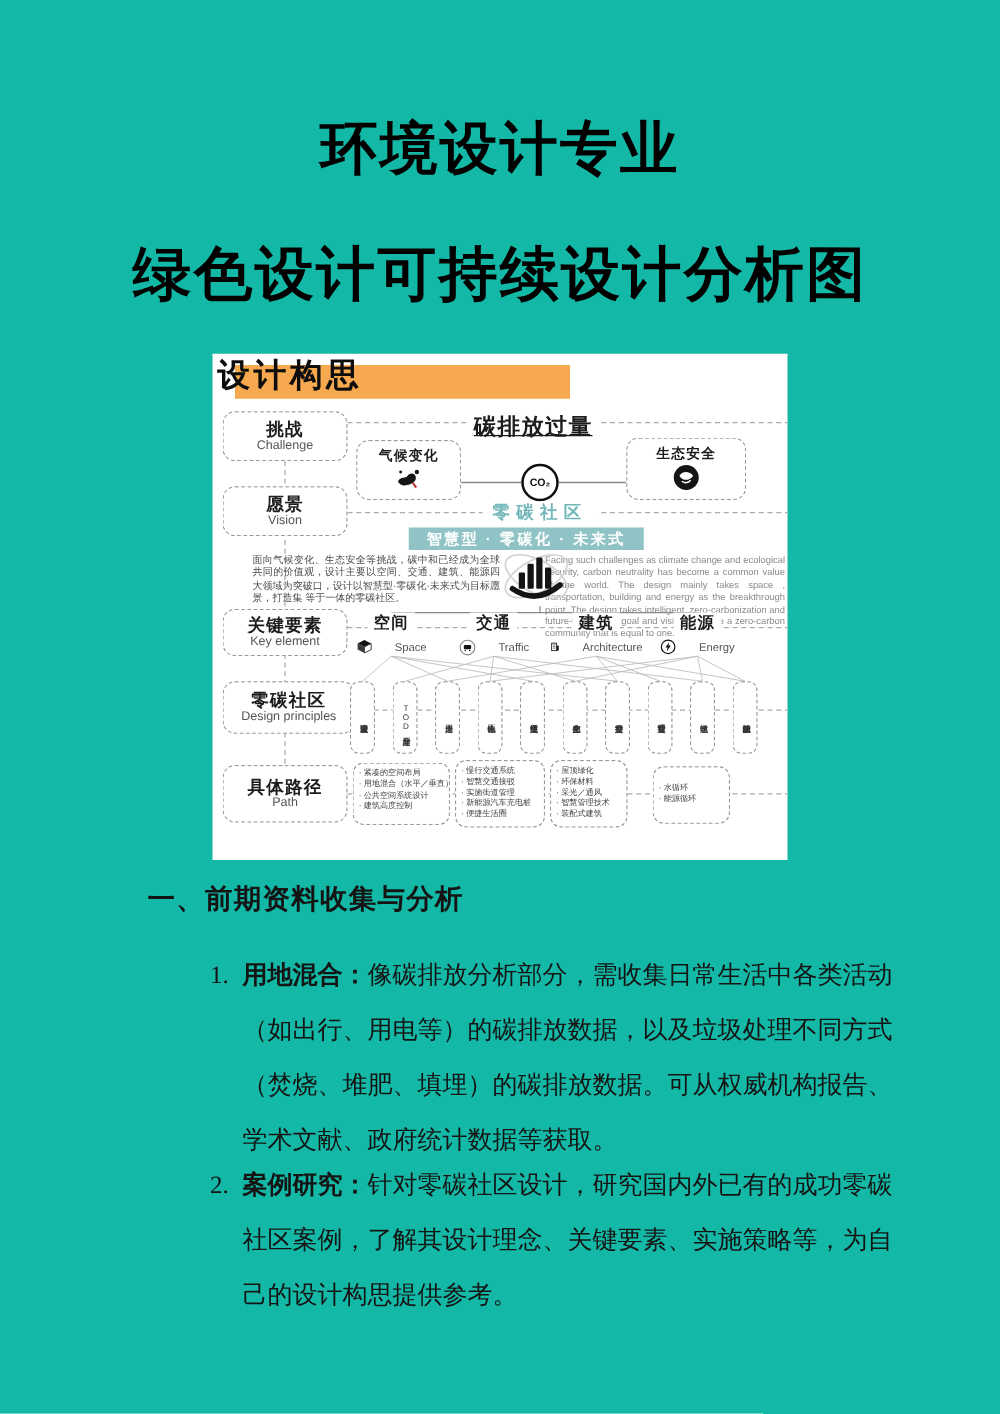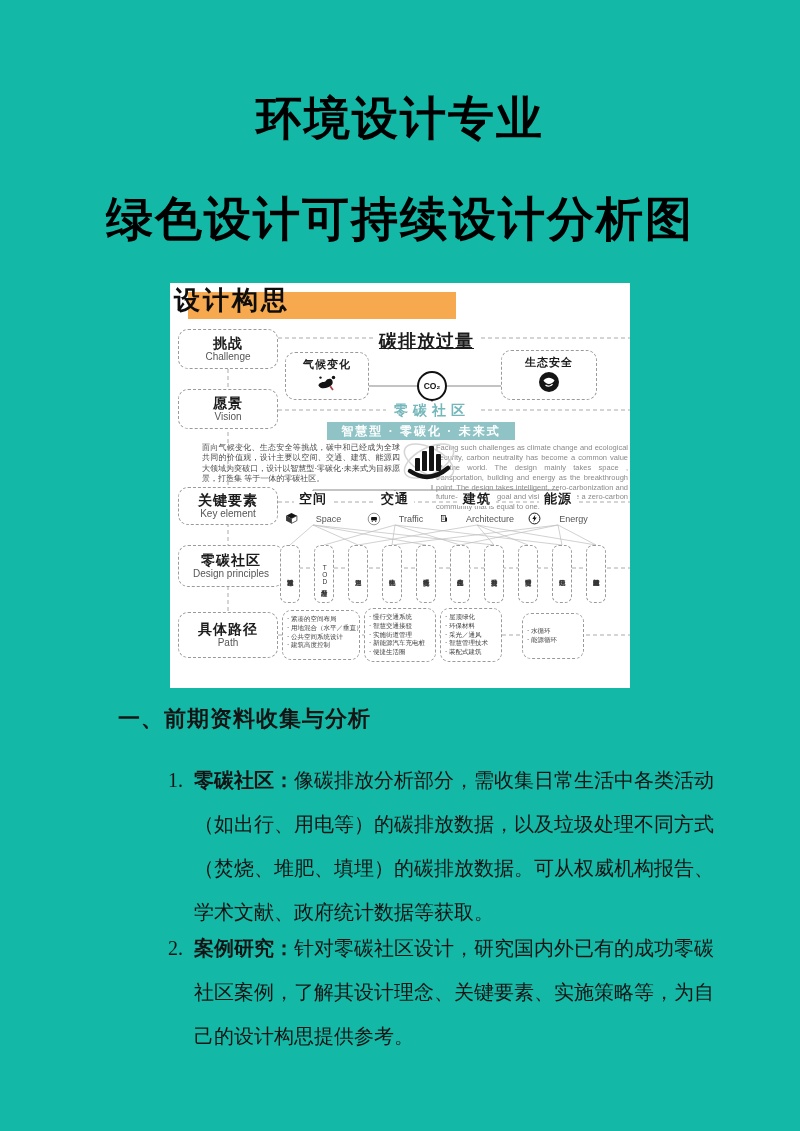--- a/index.html
+++ b/index.html
@@ -259,21 +259,21 @@
       <div class="pi">水循环</div>
       <div class="pi">能源循环</div>
     </div>
   </div>
 
   <div class="section-heading body-text">一、前期资料收集与分析</div>
 
   <div class="list-item body-text" style="top:758px;">
     <span class="num">1.</span>
     <div class="content">
-      <span class="lead">零碳社区：</span><span>像碳排放分析部分，需收集日常生活中各类活动（如出行、用电等）的碳排放数据，以及垃圾处理不同方式（焚烧、堆肥、填埋）的碳排放数据。可从权威机构报告、学术文献、政府统计数据等获取。</span>
+      <span class="lead">用地混合：</span><span>像碳排放分析部分，需收集日常生活中各类活动（如出行、用电等）的碳排放数据，以及垃圾处理不同方式（焚烧、堆肥、填埋）的碳排放数据。可从权威机构报告、学术文献、政府统计数据等获取。</span>
     </div>
   </div>
 
   <div class="list-item body-text" style="top:926px;">
     <span class="num">2.</span>
     <div class="content">
       <span class="lead">案例研究：</span><span>针对零碳社区设计，研究国内外已有的成功零碳社区案例，了解其设计理念、关键要素、实施策略等，为自己的设计构思提供参考。</span>
     </div>
   </div>
 

